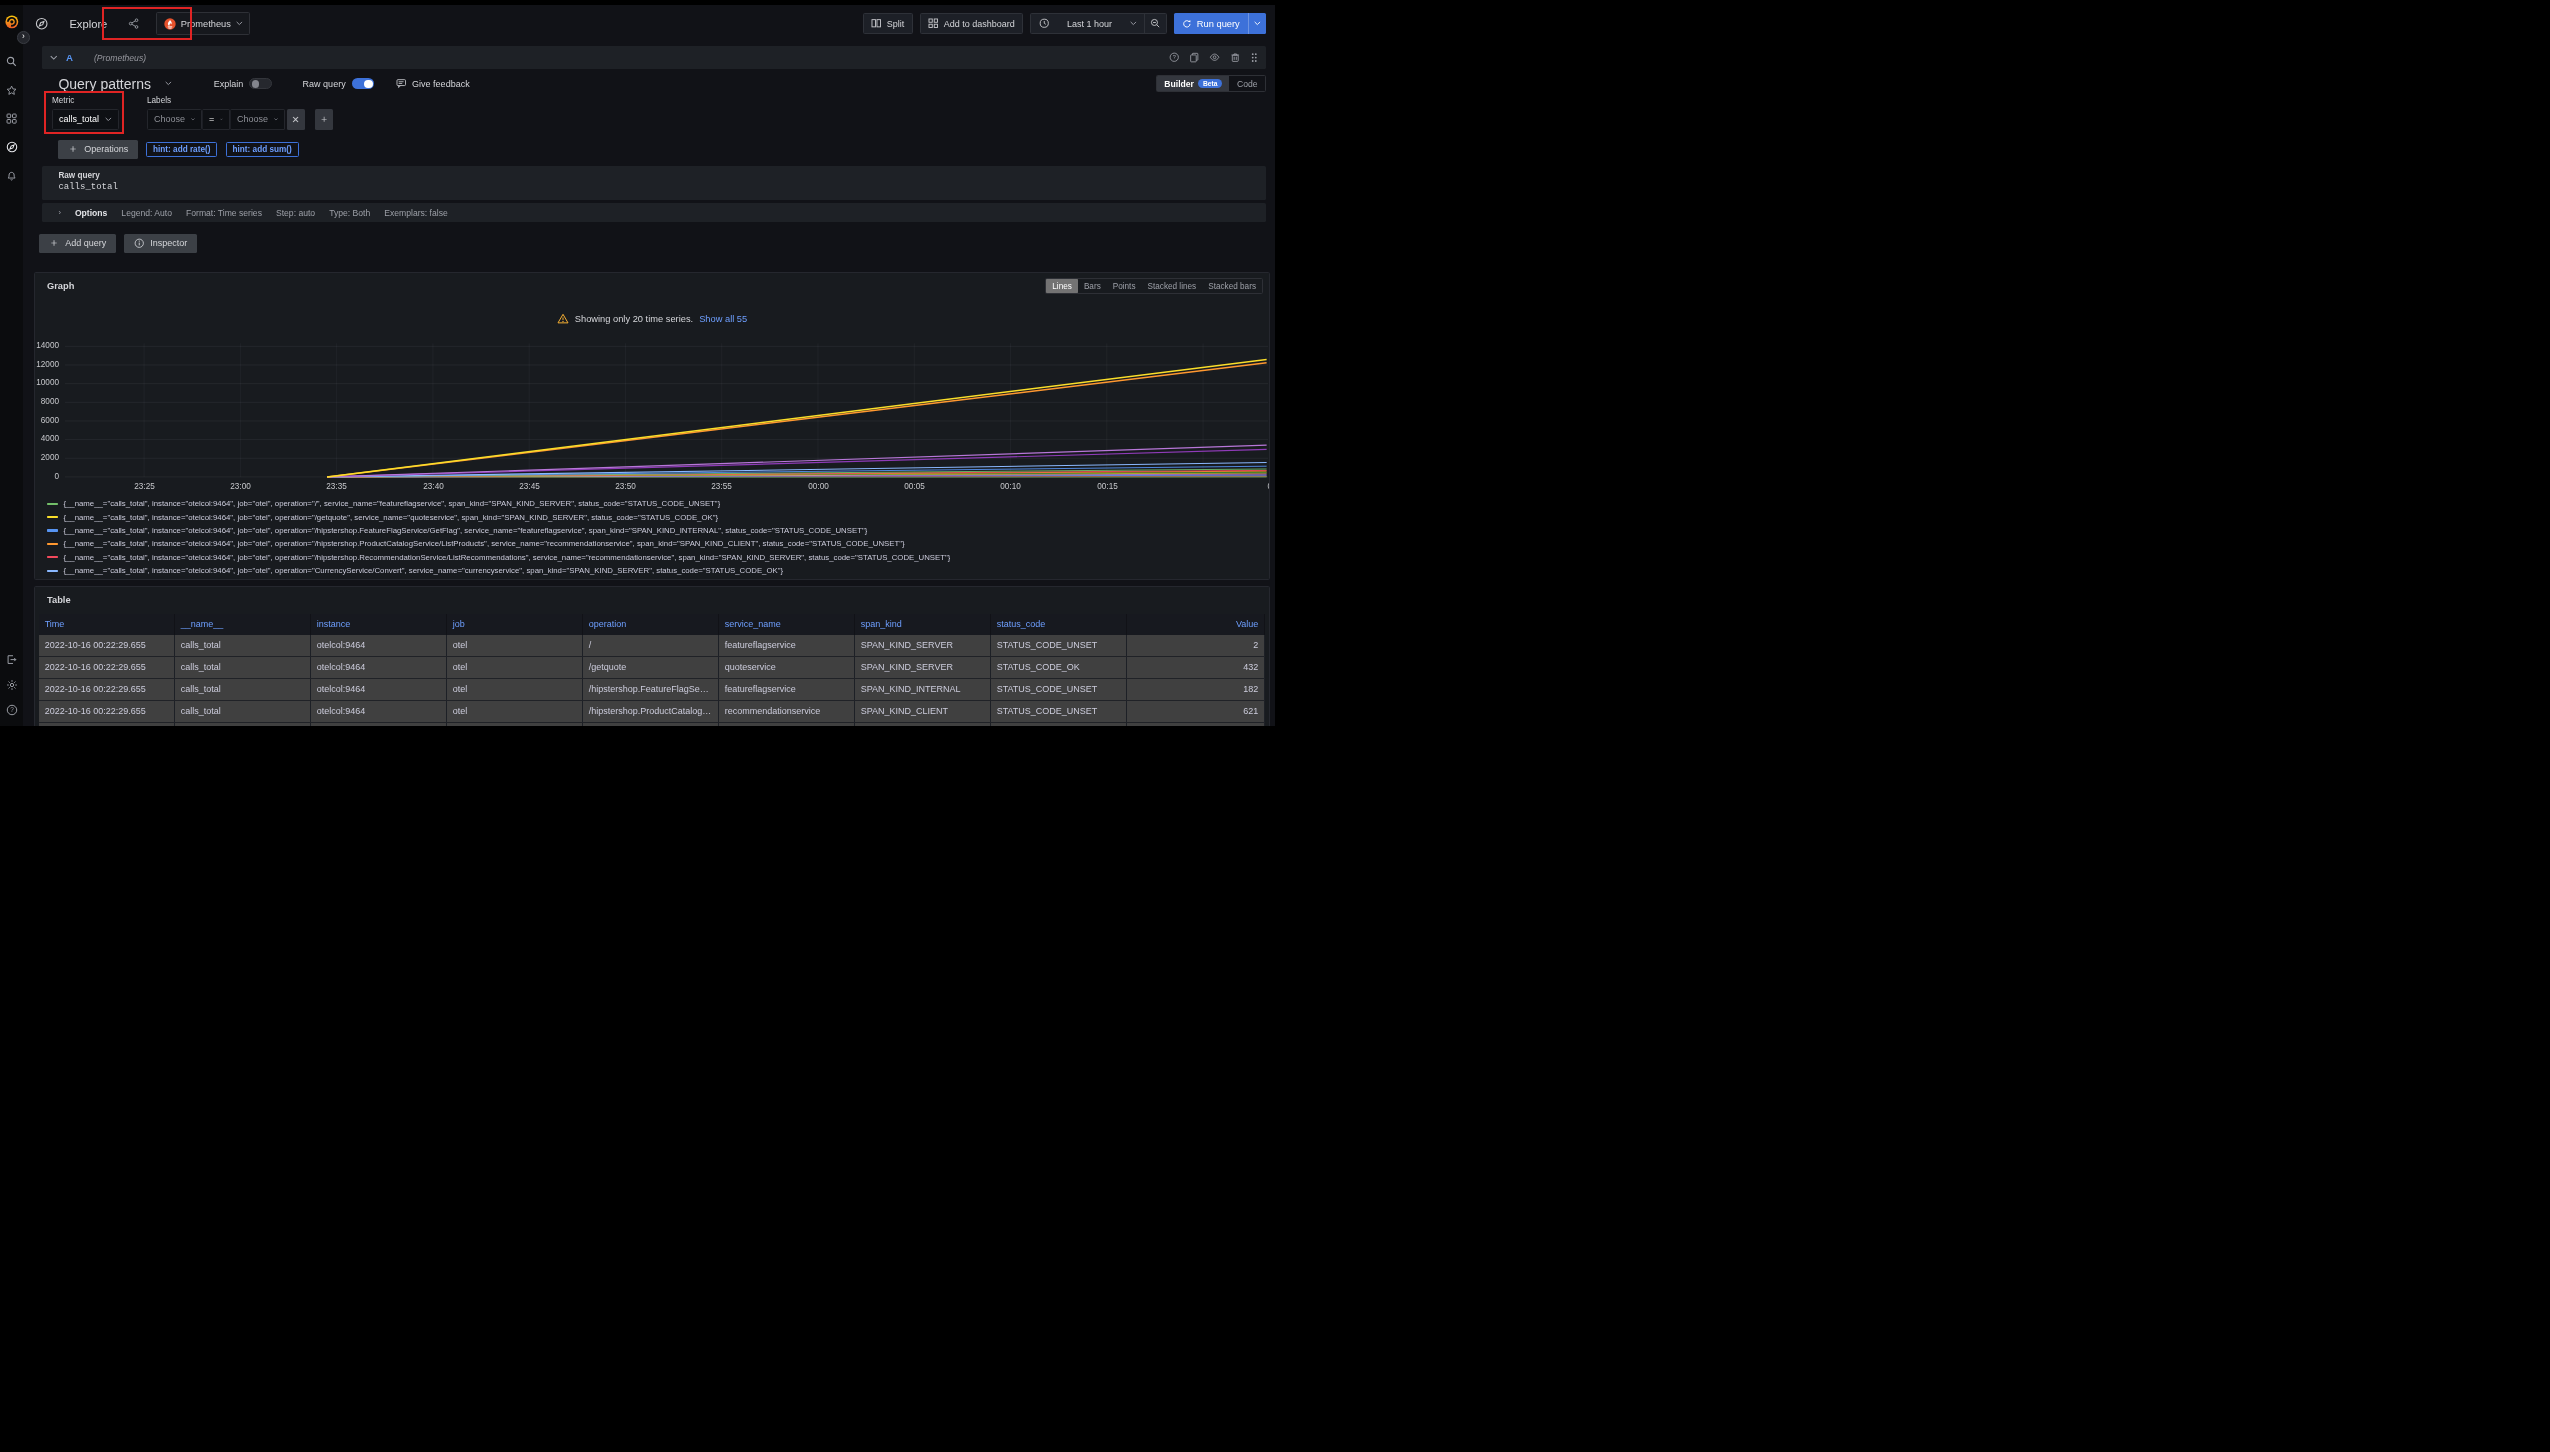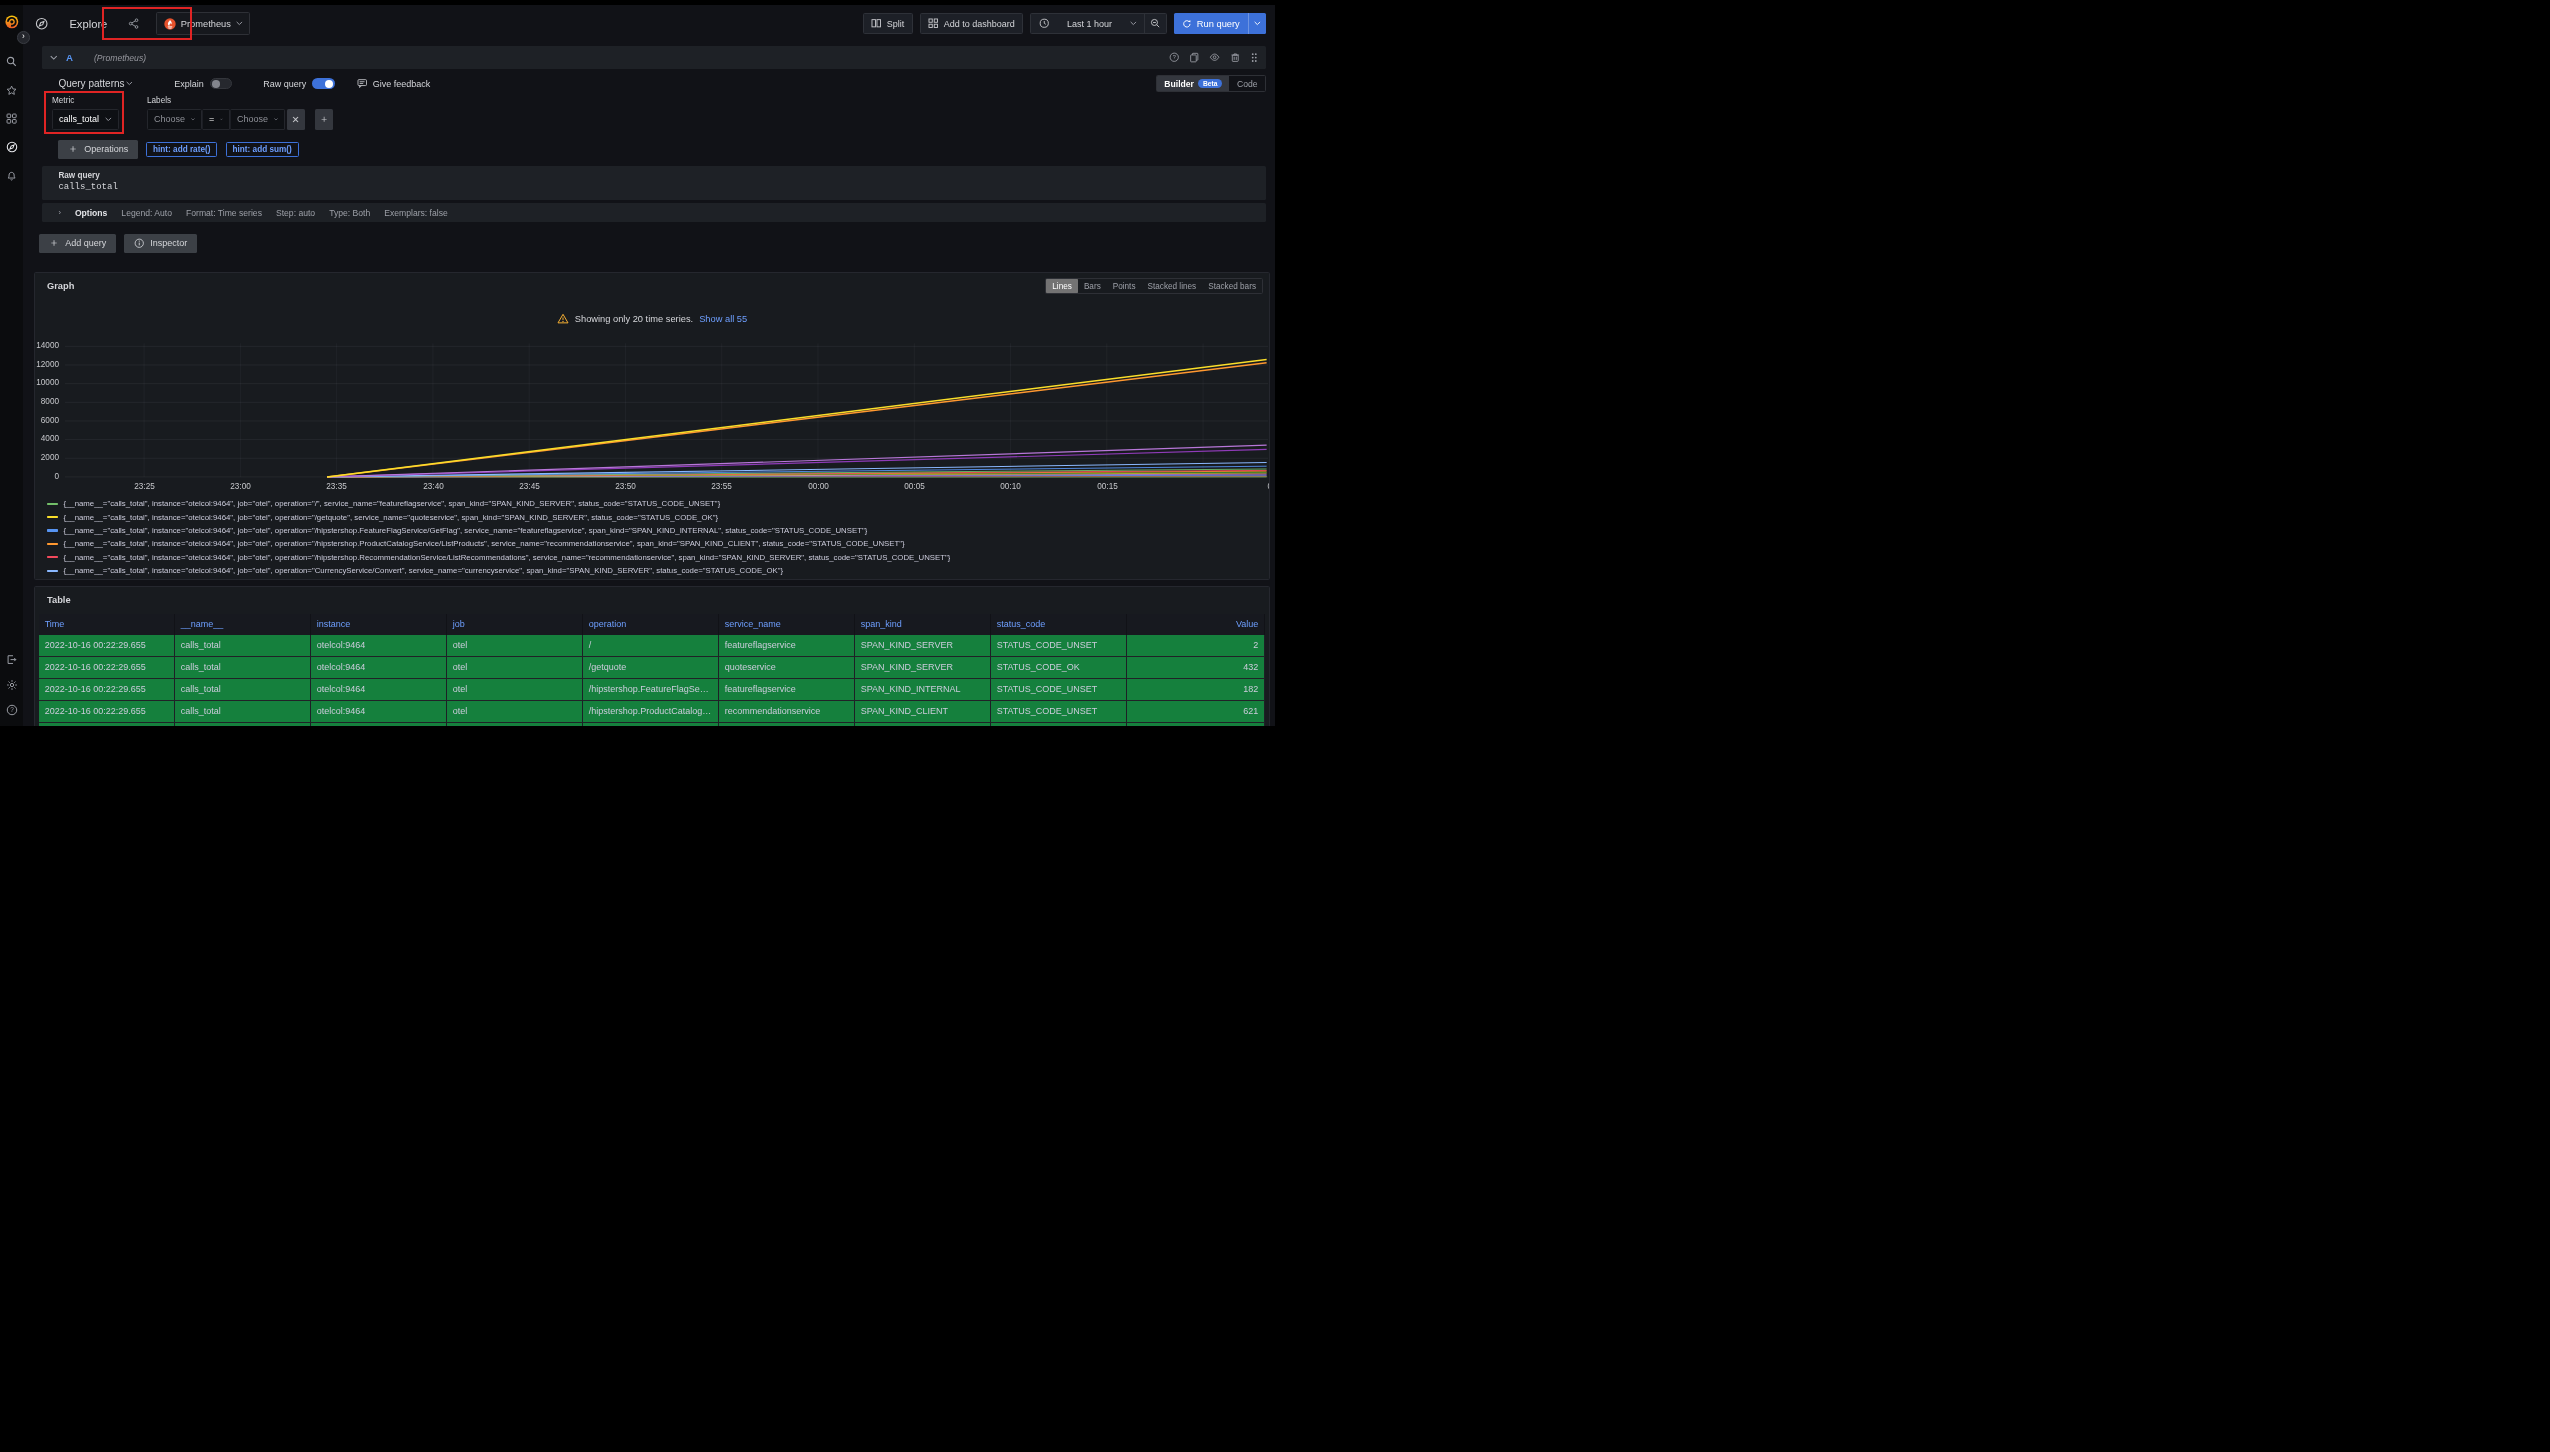--- a/index.html
+++ b/index.html
@@ -38,21 +38,21 @@
 
   
   .row-a { position:absolute; left:42px; top:46px; width:1224px; height:23px; background:#1e2126;
     border-radius:1.5px; display:flex; align-items:center; padding:0 7.5px; }
   .row-a .refid { color:#5794f2; font-weight:700; font-size:9.7px; margin-left:9px; }
   .row-a .dshint { color:#95969d; font-style:italic; font-size:8.6px; margin-left:21px; }
   .row-a-icons { margin-left:auto; display:flex; align-items:center; gap:9.7px; color:#9da0a8; }
   .row-a-icons .ic { cursor:pointer; display:flex; }
 
   .toolbar-row { position:absolute; left:42px; top:74px; width:1224px; height:19.4px; display:flex; align-items:center; padding-left:16.4px; }
-  .qp { display:flex; align-items:center; gap:1px; font-size:10px; color:#d5d6da; cursor:pointer; }
+  .qp { display:flex; align-items:center; gap:14px; font-size:14px; color:#d5d6da; cursor:pointer; }
   .tglwrap { display:flex; align-items:center; gap:6px; font-size:9px; color:#d5d6da; }
   .toggle { width:22.4px; height:11.2px; border-radius:6px; position:relative; cursor:pointer; }
   .toggle.off { background:#26282e; border:0.7px solid #34363c; }
   .toggle.off .knob { position:absolute; left:1.5px; top:1.1px; width:7.5px; height:7.5px; border-radius:50%; background:#83858d; }
   .toggle.on { background:#3d71d9; }
   .toggle.on .knob { position:absolute; right:1.5px; top:1.5px; width:8.2px; height:8.2px; border-radius:50%; background:#fff; }
   .feedback { display:flex; align-items:center; gap:5.2px; font-size:9px; color:#d5d6da; cursor:pointer; }
   .builder-group { margin-left:auto; display:flex; align-items:center; border:0.7px solid #2e3036; border-radius:1.5px; overflow:hidden; height:17px; }
   .bg-item { display:flex; align-items:center; gap:4.5px; padding:0 7.5px; font-size:8.6px; height:100%; cursor:pointer; }
   .bg-item.active { background:#34373e; color:#fff; font-weight:700; }
@@ -103,21 +103,21 @@
   .legend { position:absolute; left:12px; top:224px; right:6px; }
   .leg-row { display:flex; align-items:center; height:13.4px; cursor:pointer; }
   .leg-dash { width:11.2px; height:2.2px; border-radius:0.7px; margin-right:5.2px; flex:none; }
   .leg-text { font-size:7.8px; color:#ccccdc; white-space:nowrap; overflow:hidden; }
 
   .table-panel { left:34px; top:586px; width:1236px; height:187px; }
   .grid-table { position:absolute; left:3.7px; right:3.7px; top:27px; }
   .g-row { display:grid; grid-template-columns:repeat(8,136px) 1fr; }
   .g-head { background:#17191f; }
   .g-head .g-cell { color:#6e9fff; height:21px; border-right:0.7px solid #111217; cursor:pointer; }
-  .g-body .g-row { background:#15803d; border-bottom:0.7px solid #202227; }
+  .g-body .g-row { background:#404040; border-bottom:0.7px solid #202227; }
   .g-cell { font-size:9px; color:#ccccdc; padding:0 6px; line-height:21px; height:21px;
     white-space:nowrap; overflow:hidden; text-overflow:ellipsis; border-right:0.7px solid #1d2026; }
   .g-cell.right { text-align:right; }
 
   
   .annotation { position:absolute; border:2.2px solid #e02424; z-index:50; pointer-events:none; }
   .ann-ds { left:102px; top:6.7px; width:90px; height:33px; }
   .ann-metric { left:44px; top:91px; width:80px; height:43px; }
 </style>
 </head>

